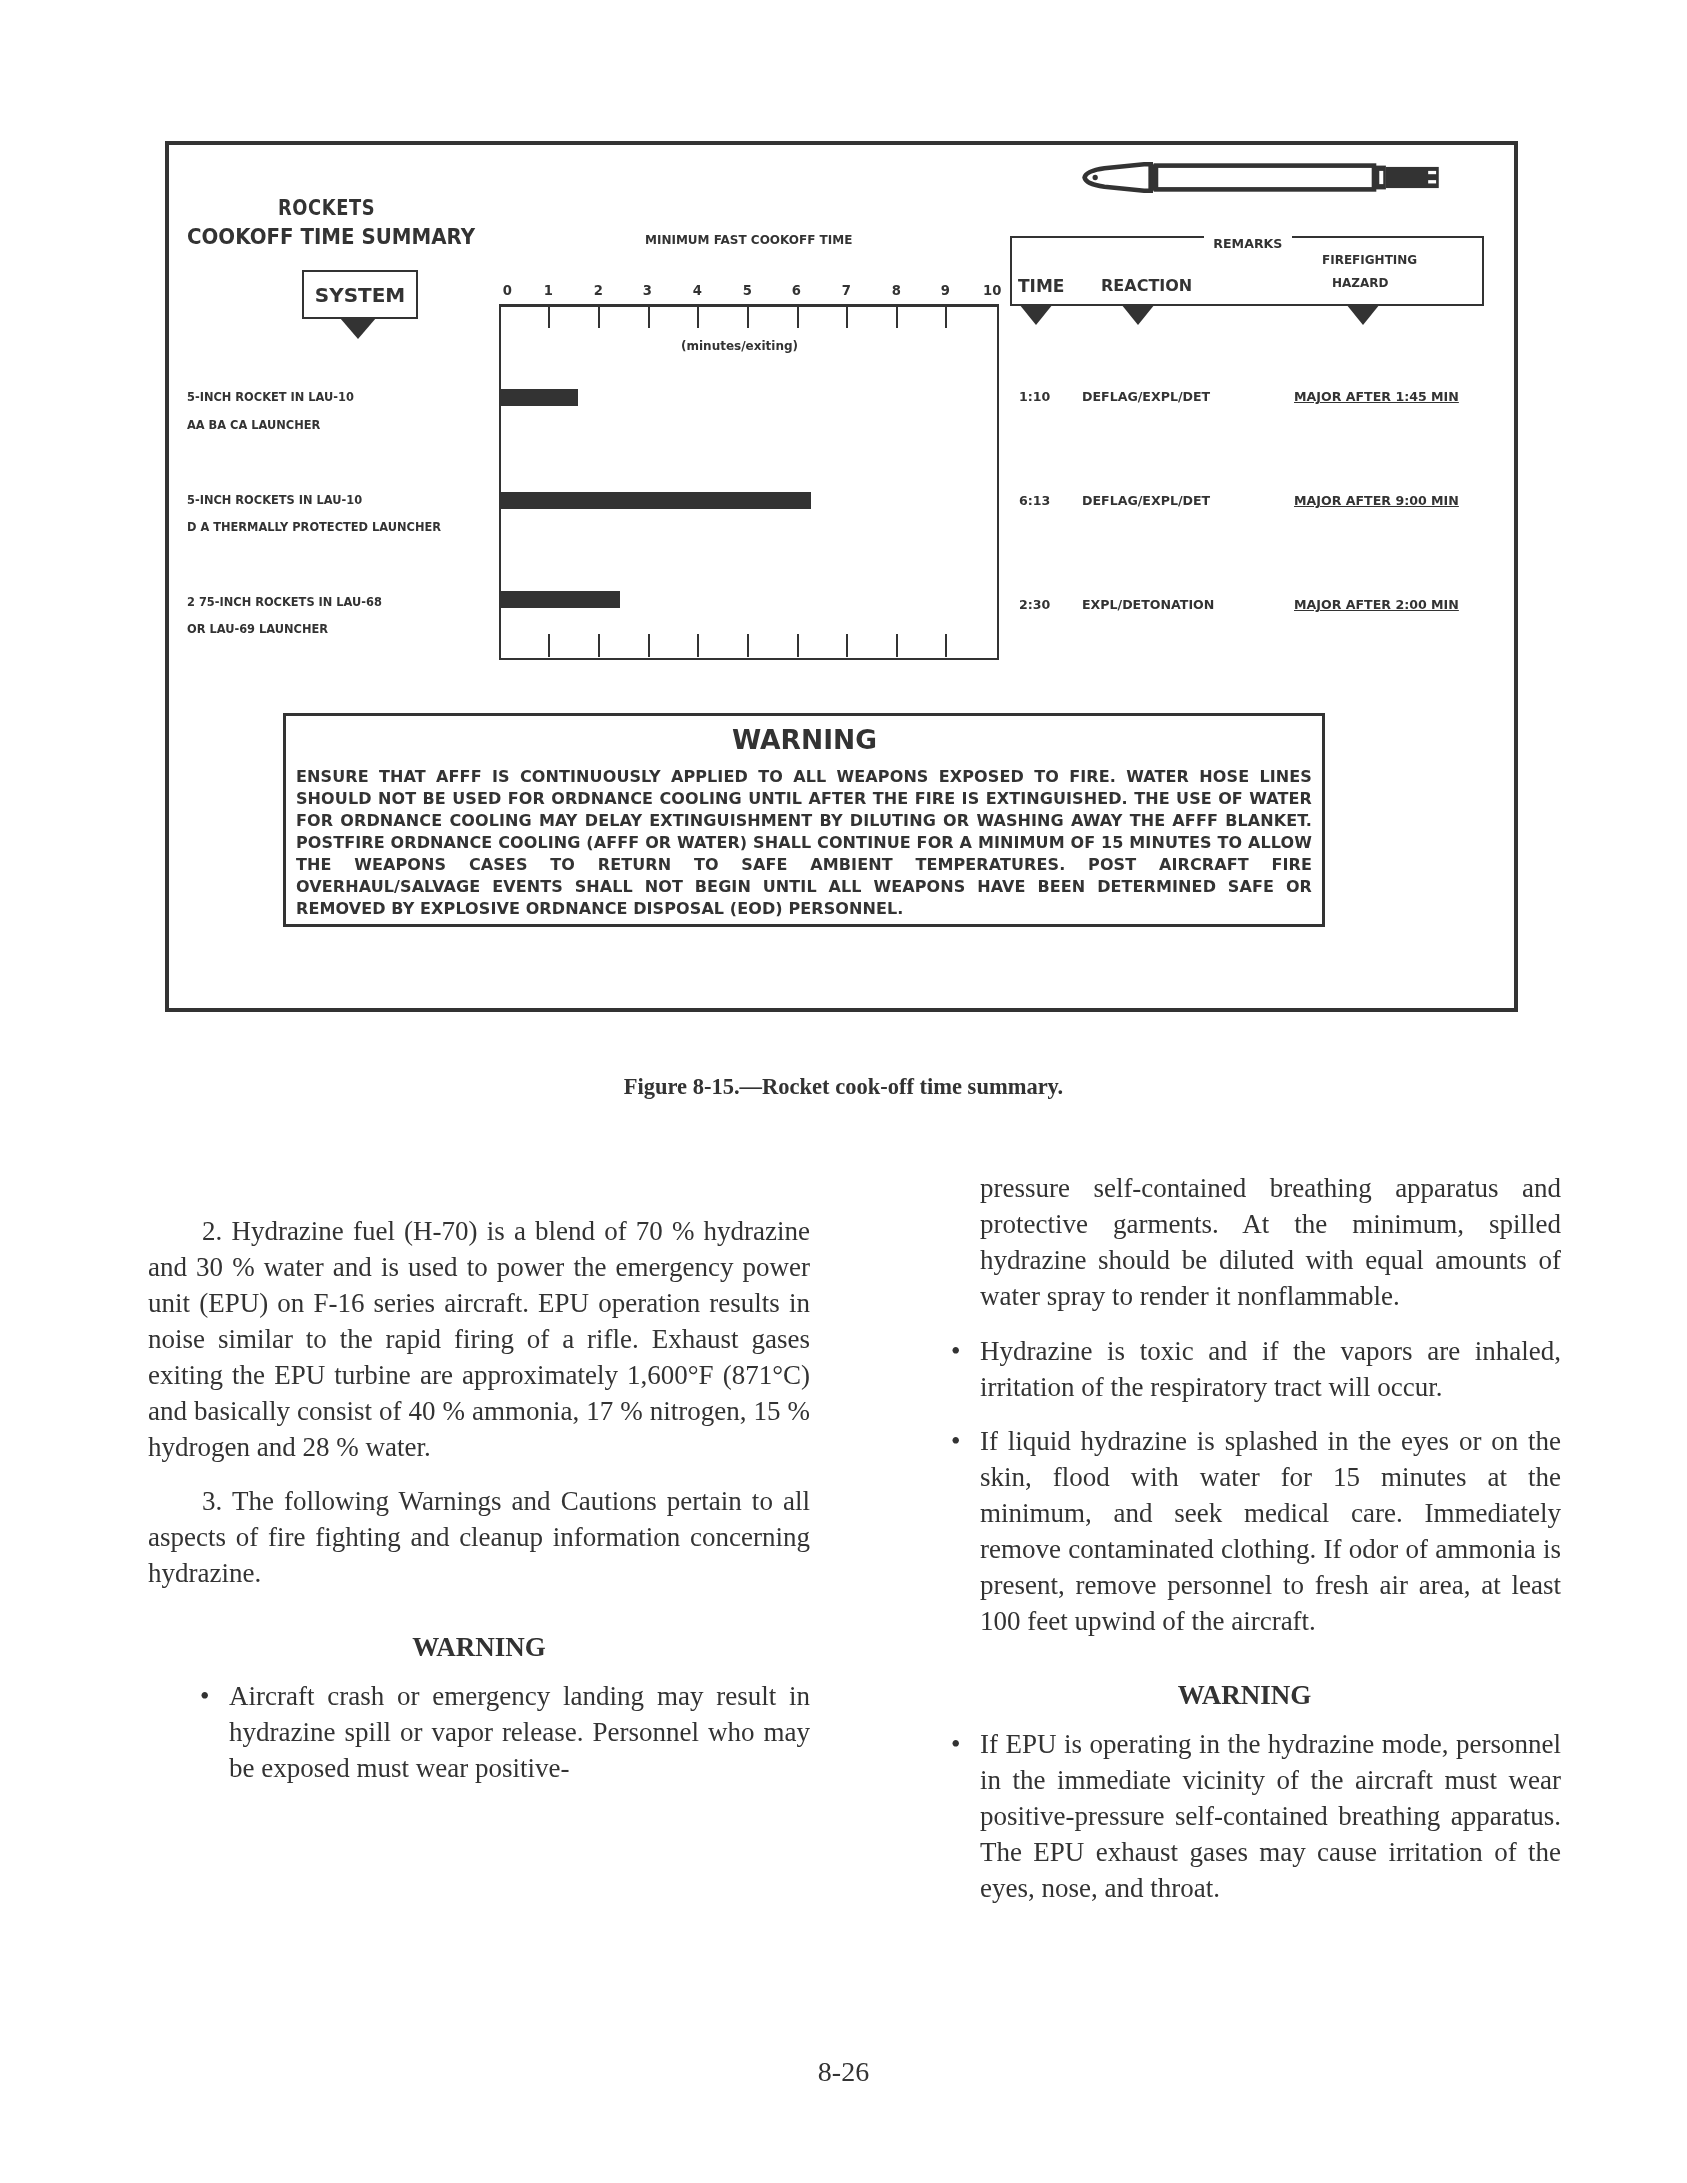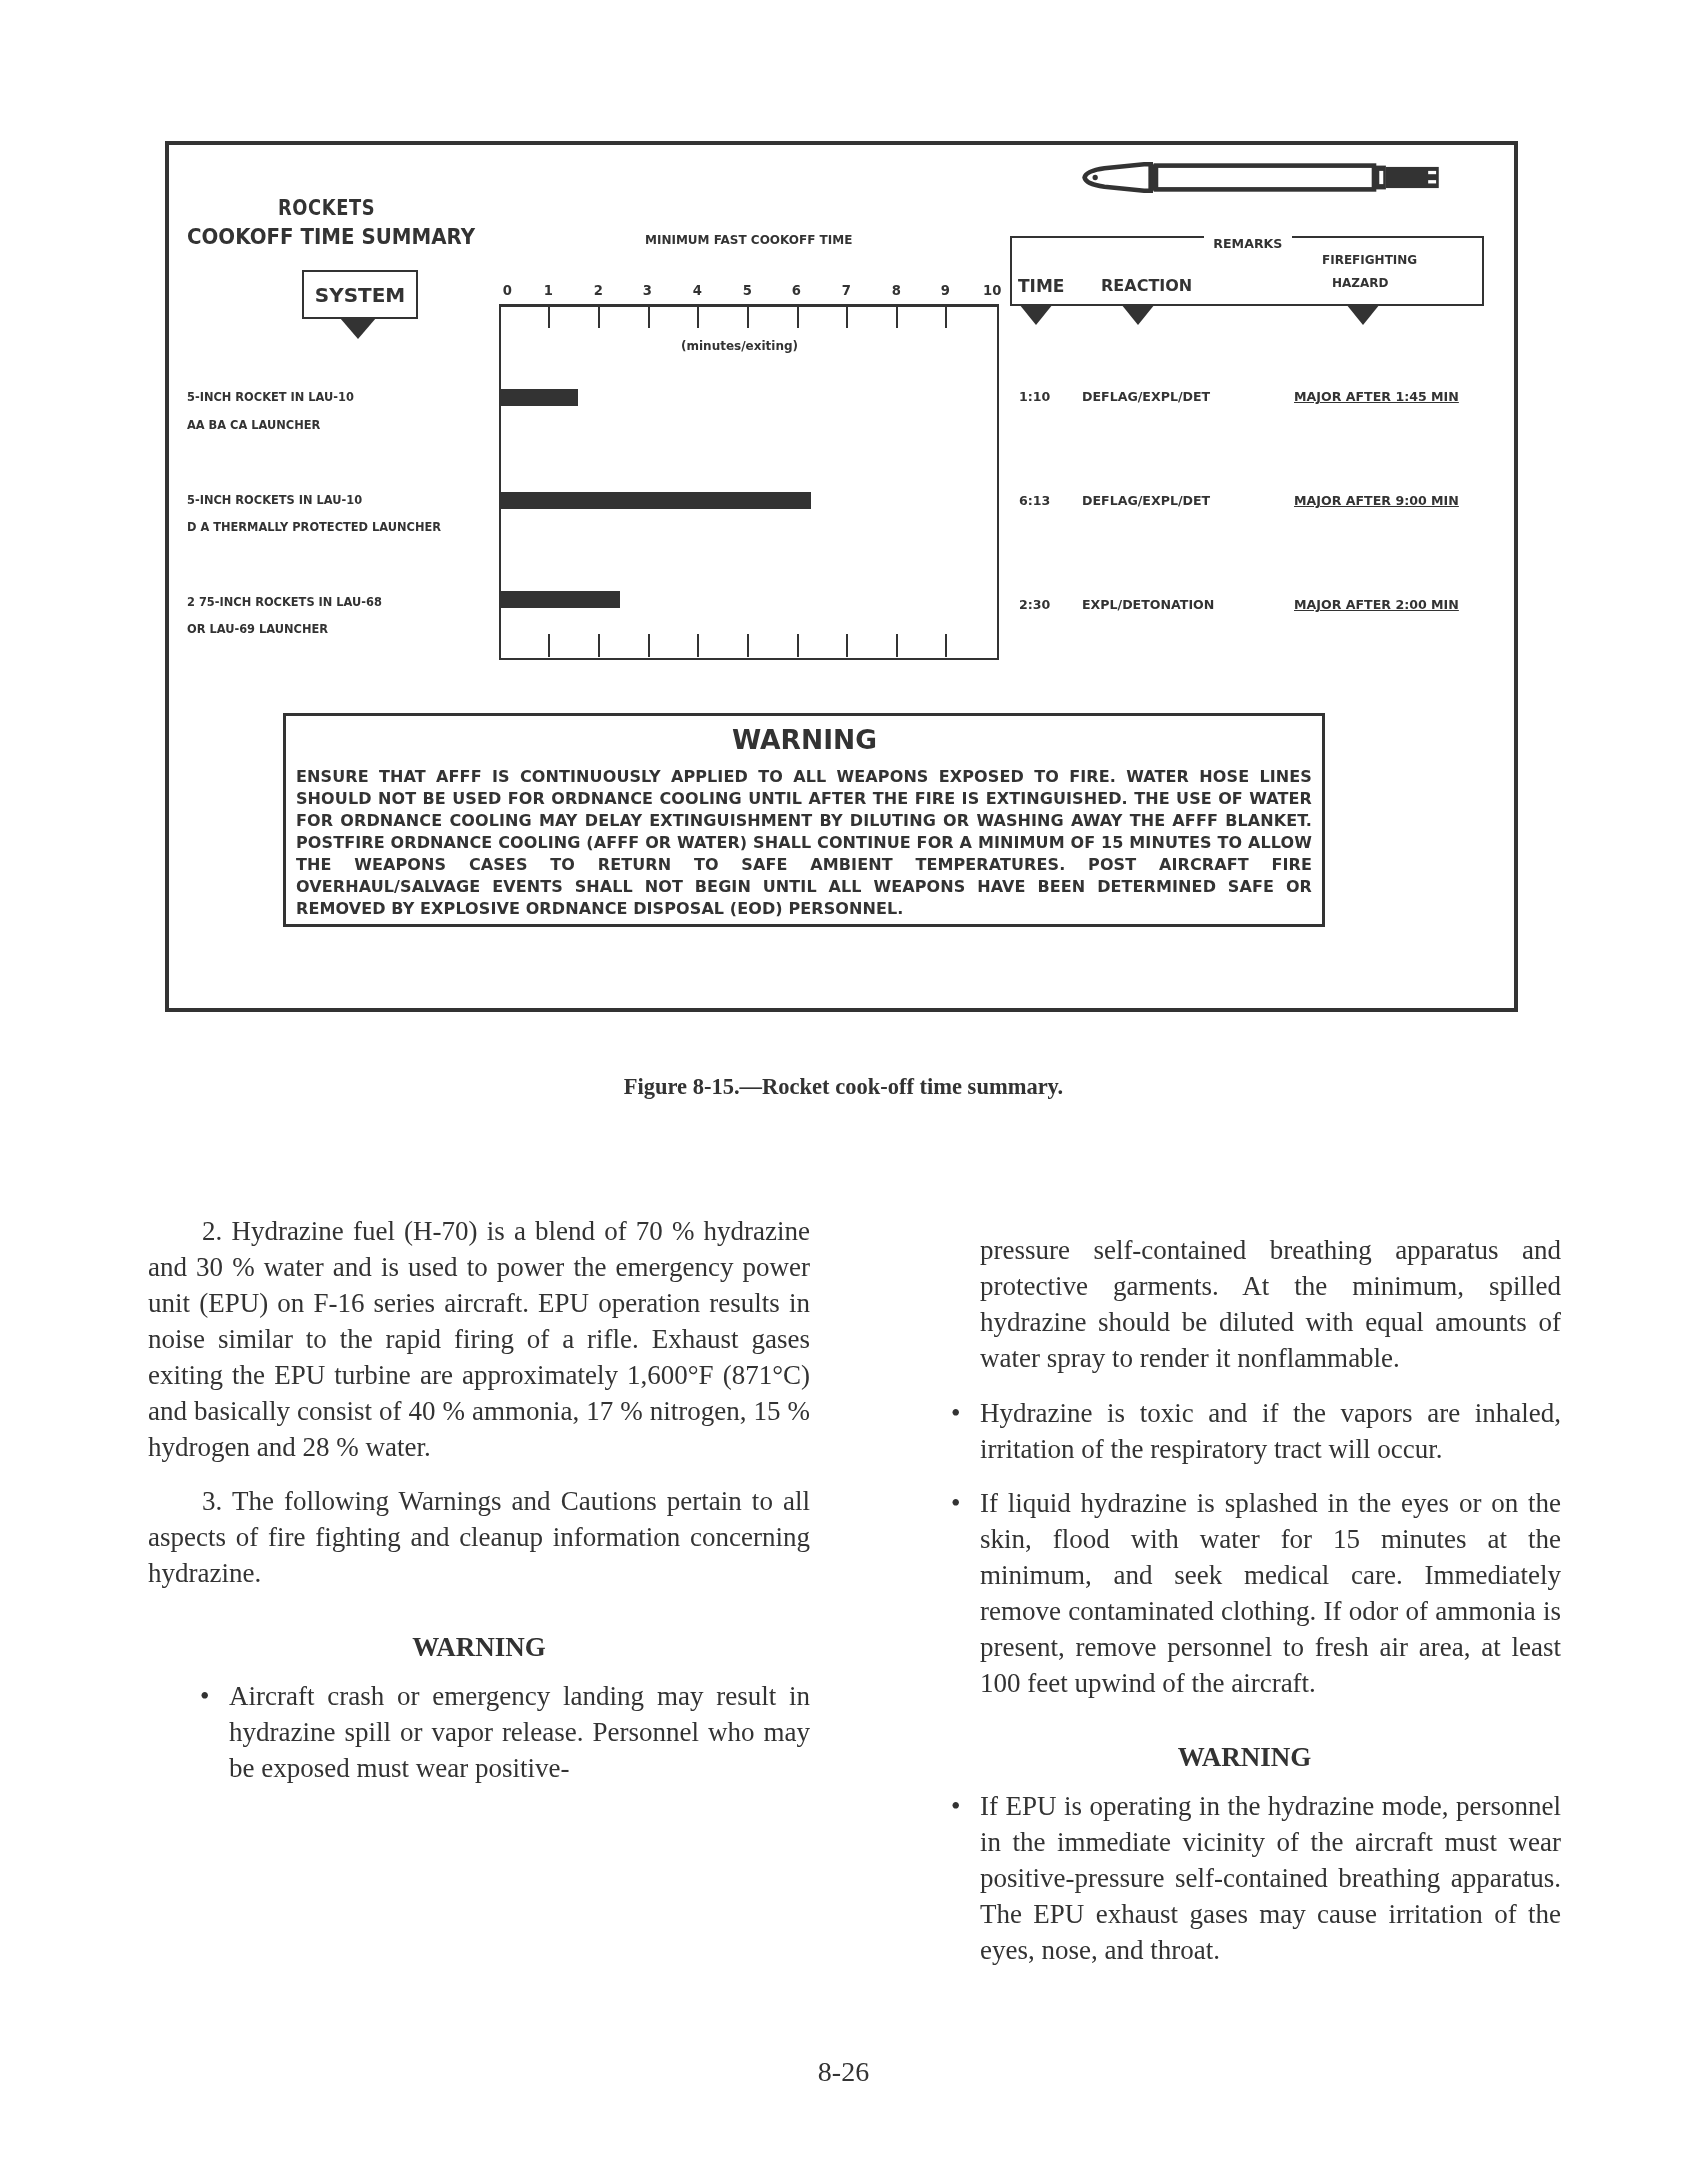--- a/index.html
+++ b/index.html
@@ -152,21 +152,21 @@
 <div class="abs col serif" style="left:148px; top:1194px;">
   <p class="indent" style="margin-top:18.5px">2.  Hydrazine fuel (H-70) is a blend of 70 % hydrazine and 30 % water and is used to power the emergency power unit (EPU) on F-16 series aircraft. EPU operation results in noise similar to the rapid firing of a rifle. Exhaust gases exiting the EPU turbine are approximately 1,600°F (871°C) and basically consist of 40 % ammonia, 17 % nitrogen, 15 % hydrogen and 28 % water.</p>
   <p class="indent" style="margin-top:18.5px">3.  The following Warnings and Cautions pertain to all aspects of fire fighting and cleanup information concerning hydrazine.</p>
   <p class="warn-head" style="margin-top:38px">WARNING</p>
   <div class="bullet" style="margin-top:13.2px">
     <span class="dot">•</span>
     <span>Aircraft crash or emergency landing may result in hydrazine spill or vapor release. Personnel who may be exposed must wear positive-</span>
   </div>
 </div>
 
-<div class="abs col serif" style="left:899px; top:1232px;">
+<div class="abs col serif" style="left:899px; top:1170px;">
   <div class="bullet">
     <span>pressure self-contained breathing apparatus and protective garments. At the minimum, spilled hydrazine should be diluted with equal amounts of water spray to render it nonflammable.</span>
   </div>
   <div class="bullet" style="margin-top:18.5px">
     <span class="dot">•</span>
     <span>Hydrazine is toxic and if the vapors are inhaled, irritation of the respiratory tract will occur.</span>
   </div>
   <div class="bullet" style="margin-top:18.5px">
     <span class="dot">•</span>
     <span>If liquid hydrazine is splashed in the eyes or on the skin, flood with water for 15 minutes at the minimum, and seek medical care. Immediately remove contaminated clothing. If odor of ammonia is present, remove personnel to fresh air area, at least 100 feet upwind of the aircraft.</span>

